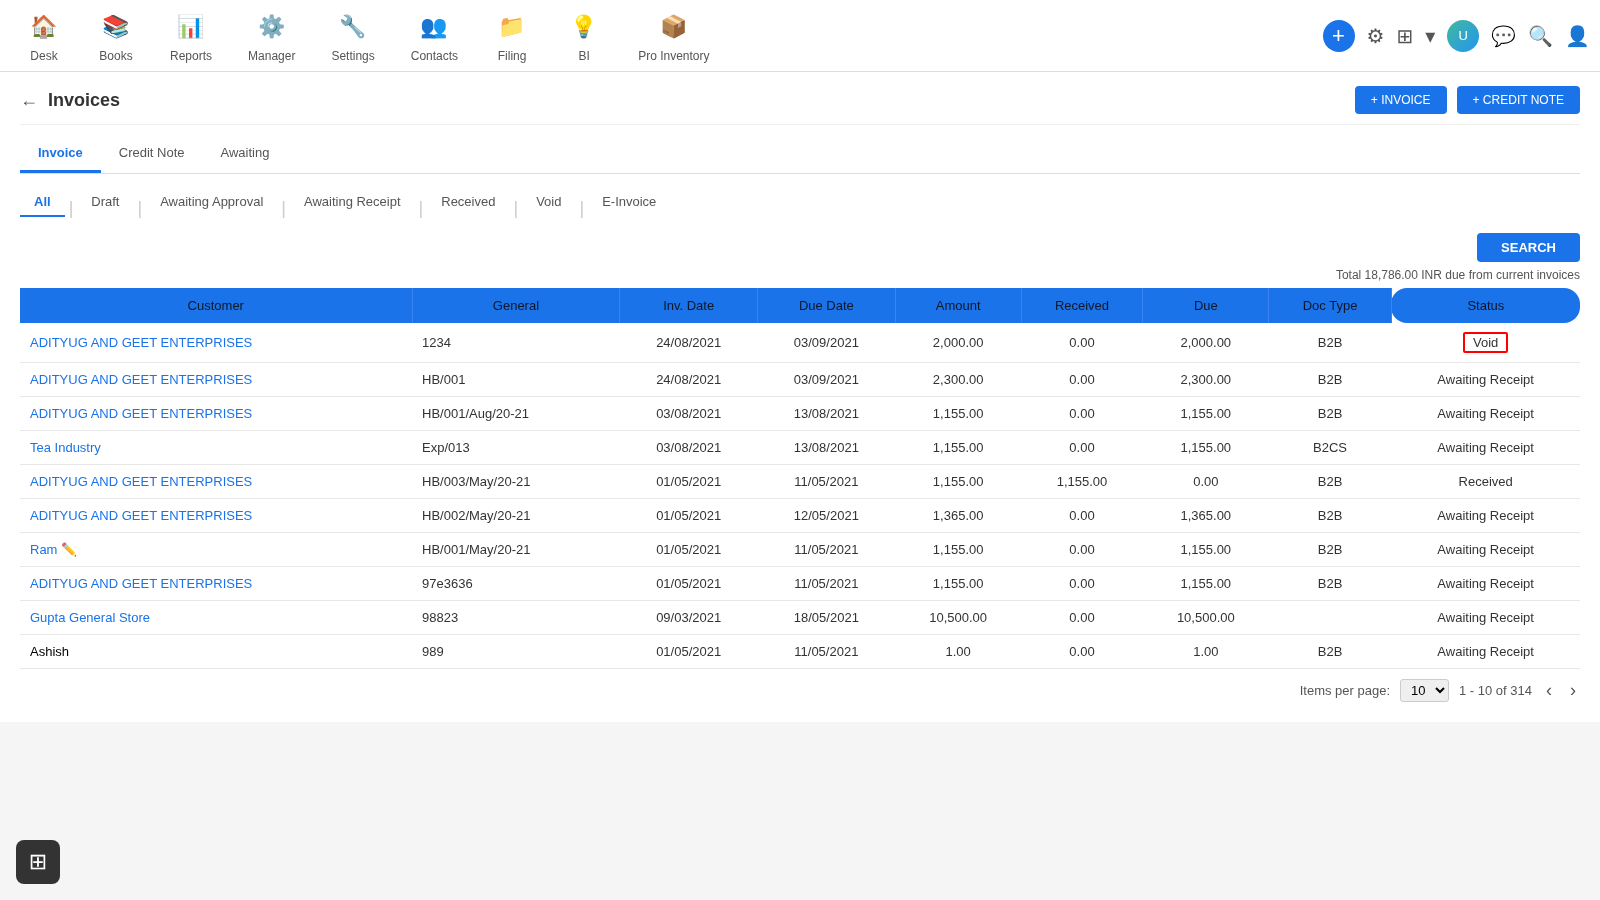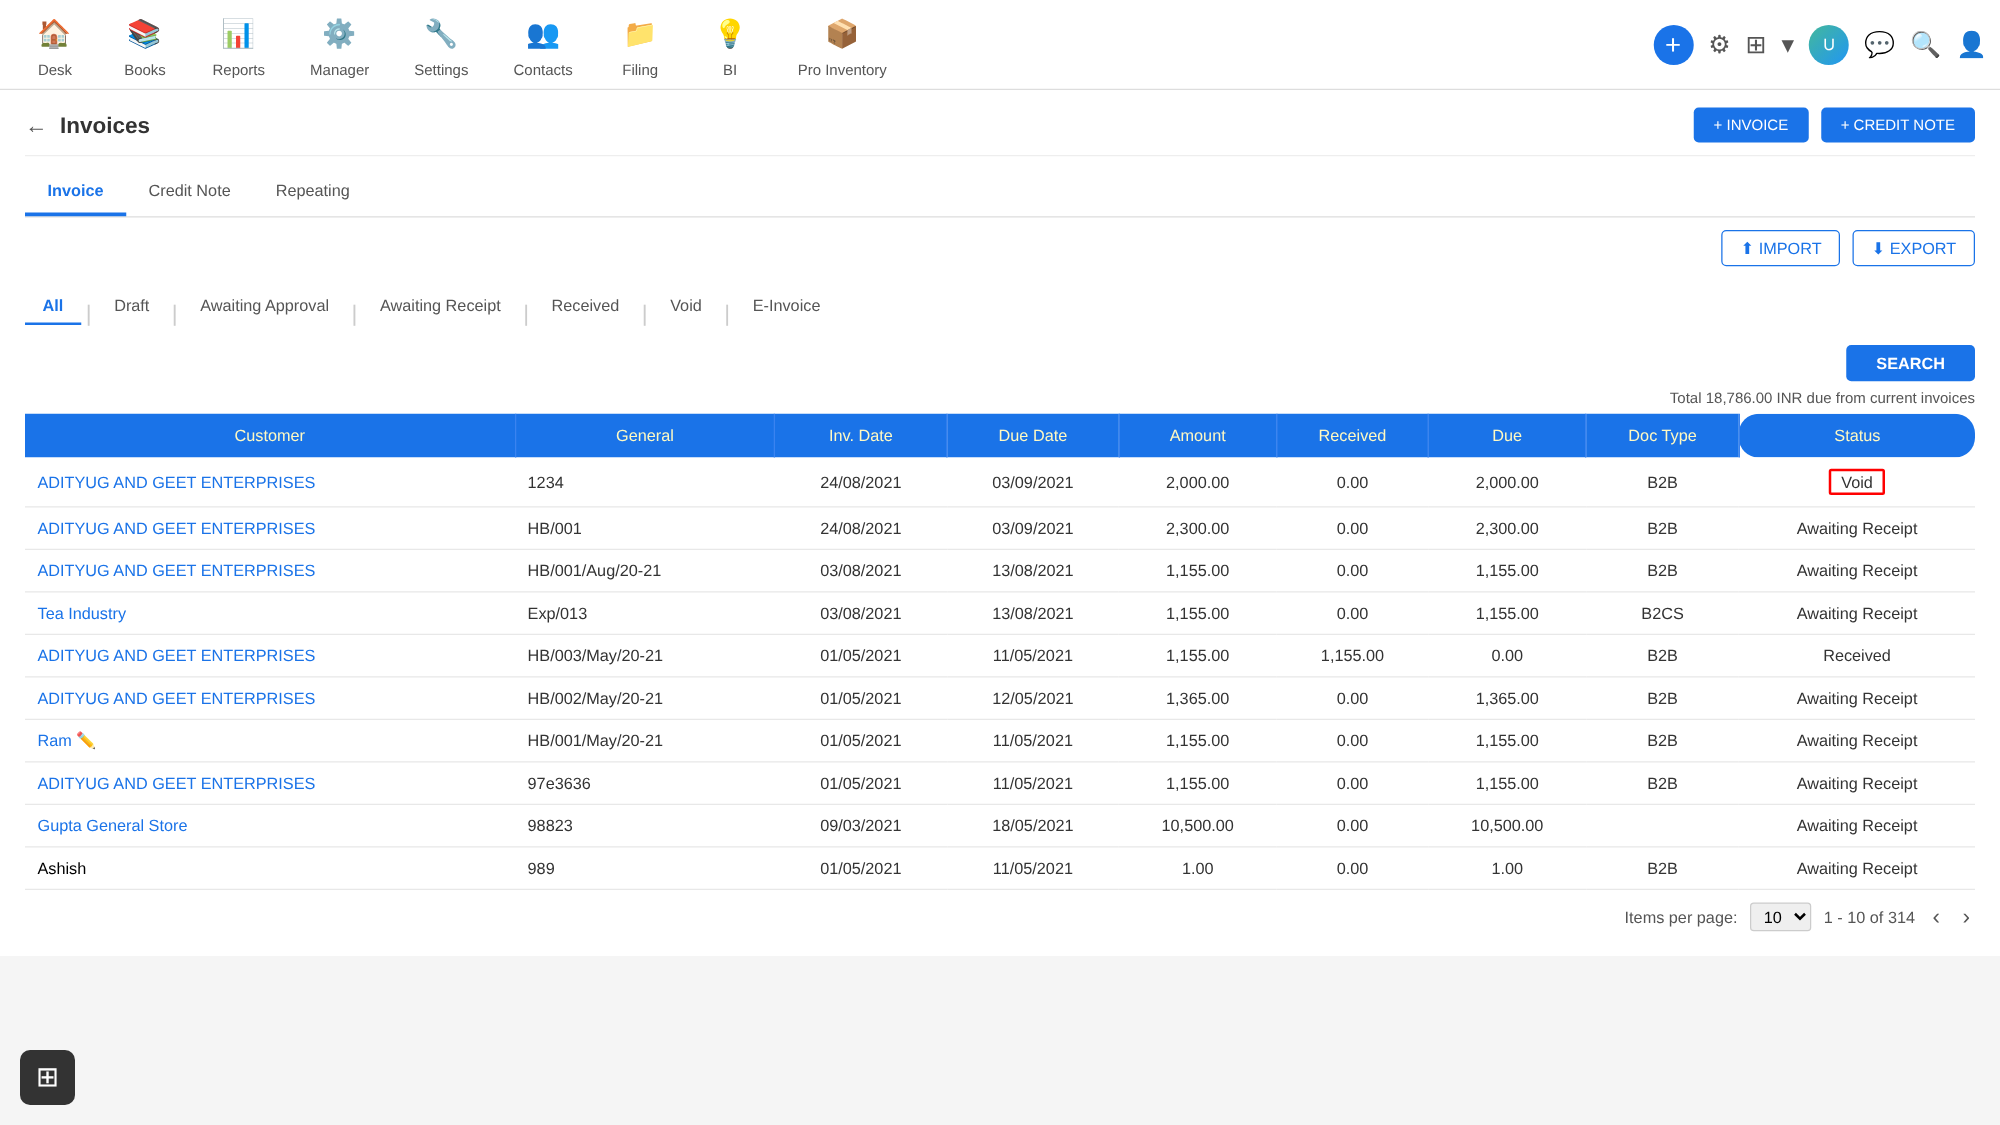--- a/index.html
+++ b/index.html
@@ -209,21 +209,21 @@
     }
 
     
     .data-table {
       width: 100%;
       border-collapse: collapse;
       font-size: 13px;
     }
     .data-table thead tr {
       background: #1a73e8;
-      color: #fef9c3;
+      color: #0f172a;
     }
     .data-table thead th {
       padding: 10px 10px;
       text-align: center;
       font-weight: normal;
       border-right: 1px solid #3a83f0;
       white-space: nowrap;
     }
     .data-table thead th:last-child { border-right: none; border-radius: 16px; }
     .data-table tbody tr {
@@ -359,27 +359,23 @@
     </div>
     <div class="header-actions">
       <button class="btn-primary">+ INVOICE</button>
       <button class="btn-primary">+ CREDIT NOTE</button>
     </div>
   </div>
 
   <div class="tabs-row">
     <div class="tab active">Invoice</div>
     <div class="tab">Credit Note</div>
-    <div class="tab">Repeating</div>
-  </div>
-
-  <div style="display:flex; justify-content:flex-end; padding:10px 0 4px 0; gap:10px;">
-    <button class="btn-outline">⬆ IMPORT</button>
-    <button class="btn-outline">⬇ EXPORT</button>
-  </div>
+    <div class="tab">Awaiting</div>
+  </div>
+
 
   <div class="filter-bar">
     <div class="filter-tabs">
       <button class="filter-tab active">All</button>
       <span class="filter-tab-sep">|</span>
       <button class="filter-tab">Draft</button>
       <span class="filter-tab-sep">|</span>
       <button class="filter-tab">Awaiting Approval</button>
       <span class="filter-tab-sep">|</span>
       <button class="filter-tab">Awaiting Receipt</button>

